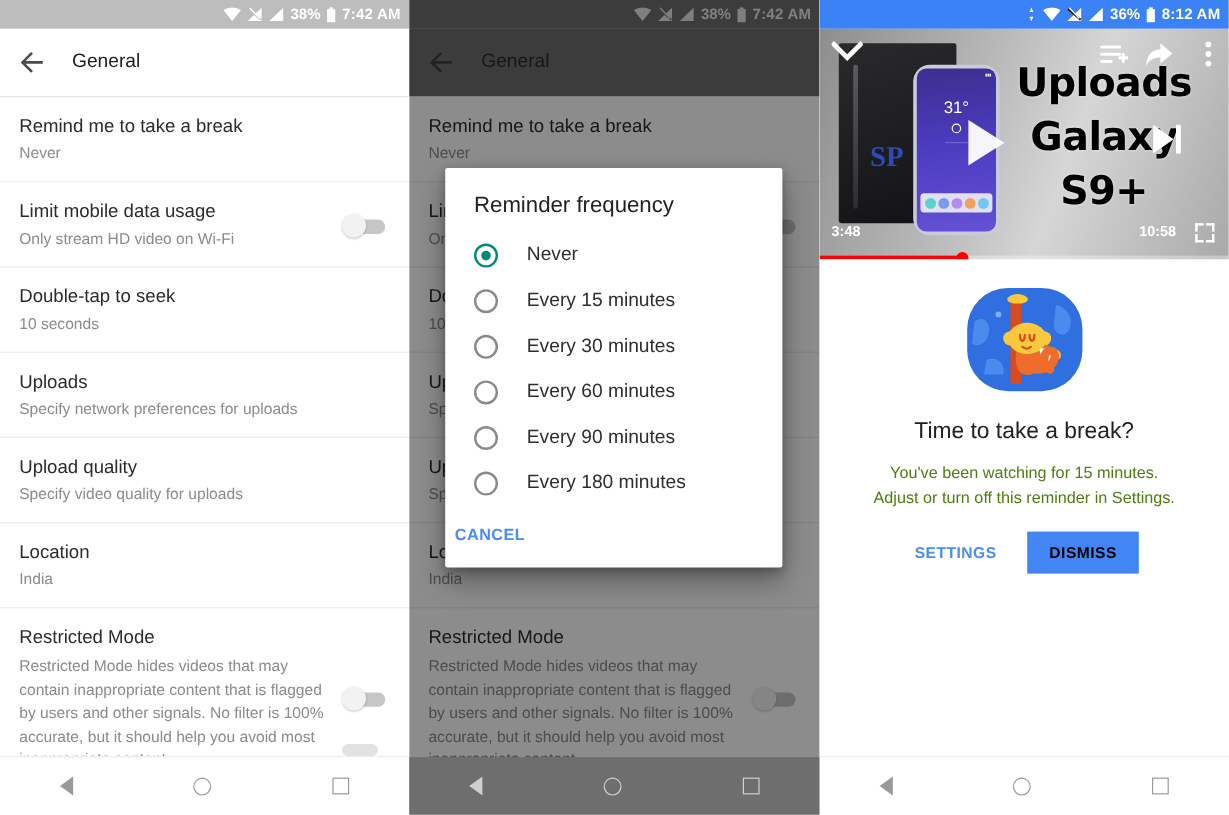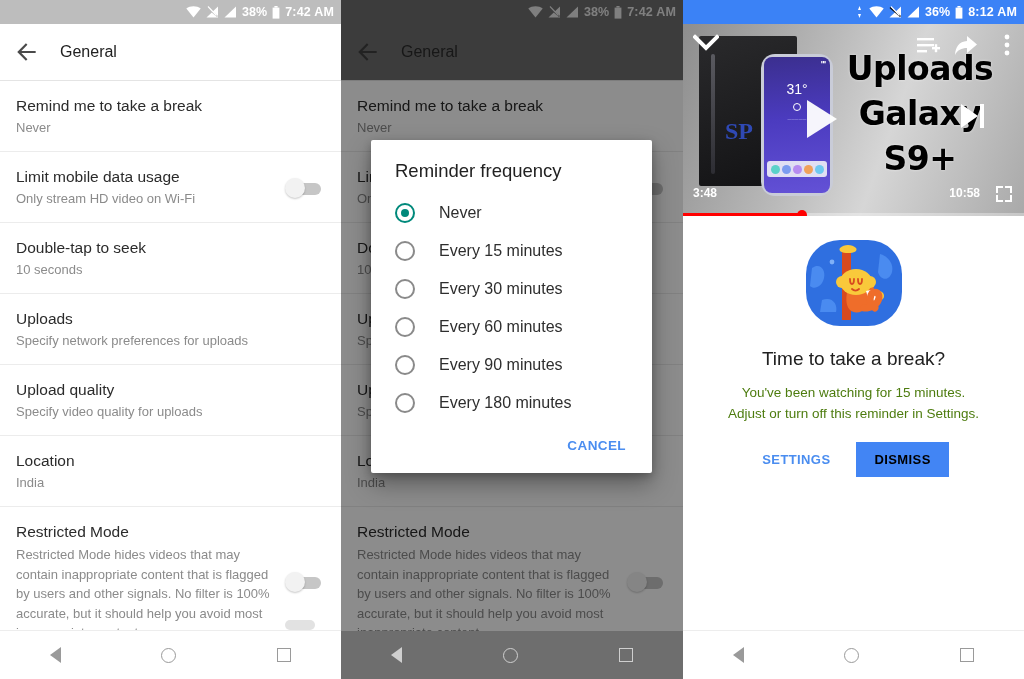--- a/index.html
+++ b/index.html
@@ -74,21 +74,21 @@
     width: 20px; height: 20px; border-radius: 50%;
     border: 2px solid #8a8a8a; flex:none; margin-right: 24px;
     position: relative;
   }
   .radio.checked { border-color:#00897b; }
   .radio.checked::after {
     content:''; position:absolute; left:4px; top:4px;
     width:8px; height:8px; border-radius:50%; background:#00897b;
   }
   .radio-label { font-size: 16px; color:#2e2e2e; }
-  .dialog-actions { display:flex; justify-content:flex-end; padding: 10px 18px 8px 0; }
+  .dialog-actions { display:flex; justify-content:flex-start; padding: 10px 18px 8px 0; }
   .text-button {
     font-size: 13.5px; font-weight: bold; color:#4a8df0;
     letter-spacing: .4px; padding: 6px 8px; background:none; border:none;
     font-family: inherit; cursor:pointer;
   }
 
   
   .player { position: relative; width: 341px; height: 192px; overflow:hidden;
     background: linear-gradient(110deg,#8d8d8d 0%,#b9b9b9 38%,#d6d6d6 60%,#a9a9a9 100%); }
   .thumb-phone-box { position:absolute; left:16px; top:12px; width:98px; height:150px;

